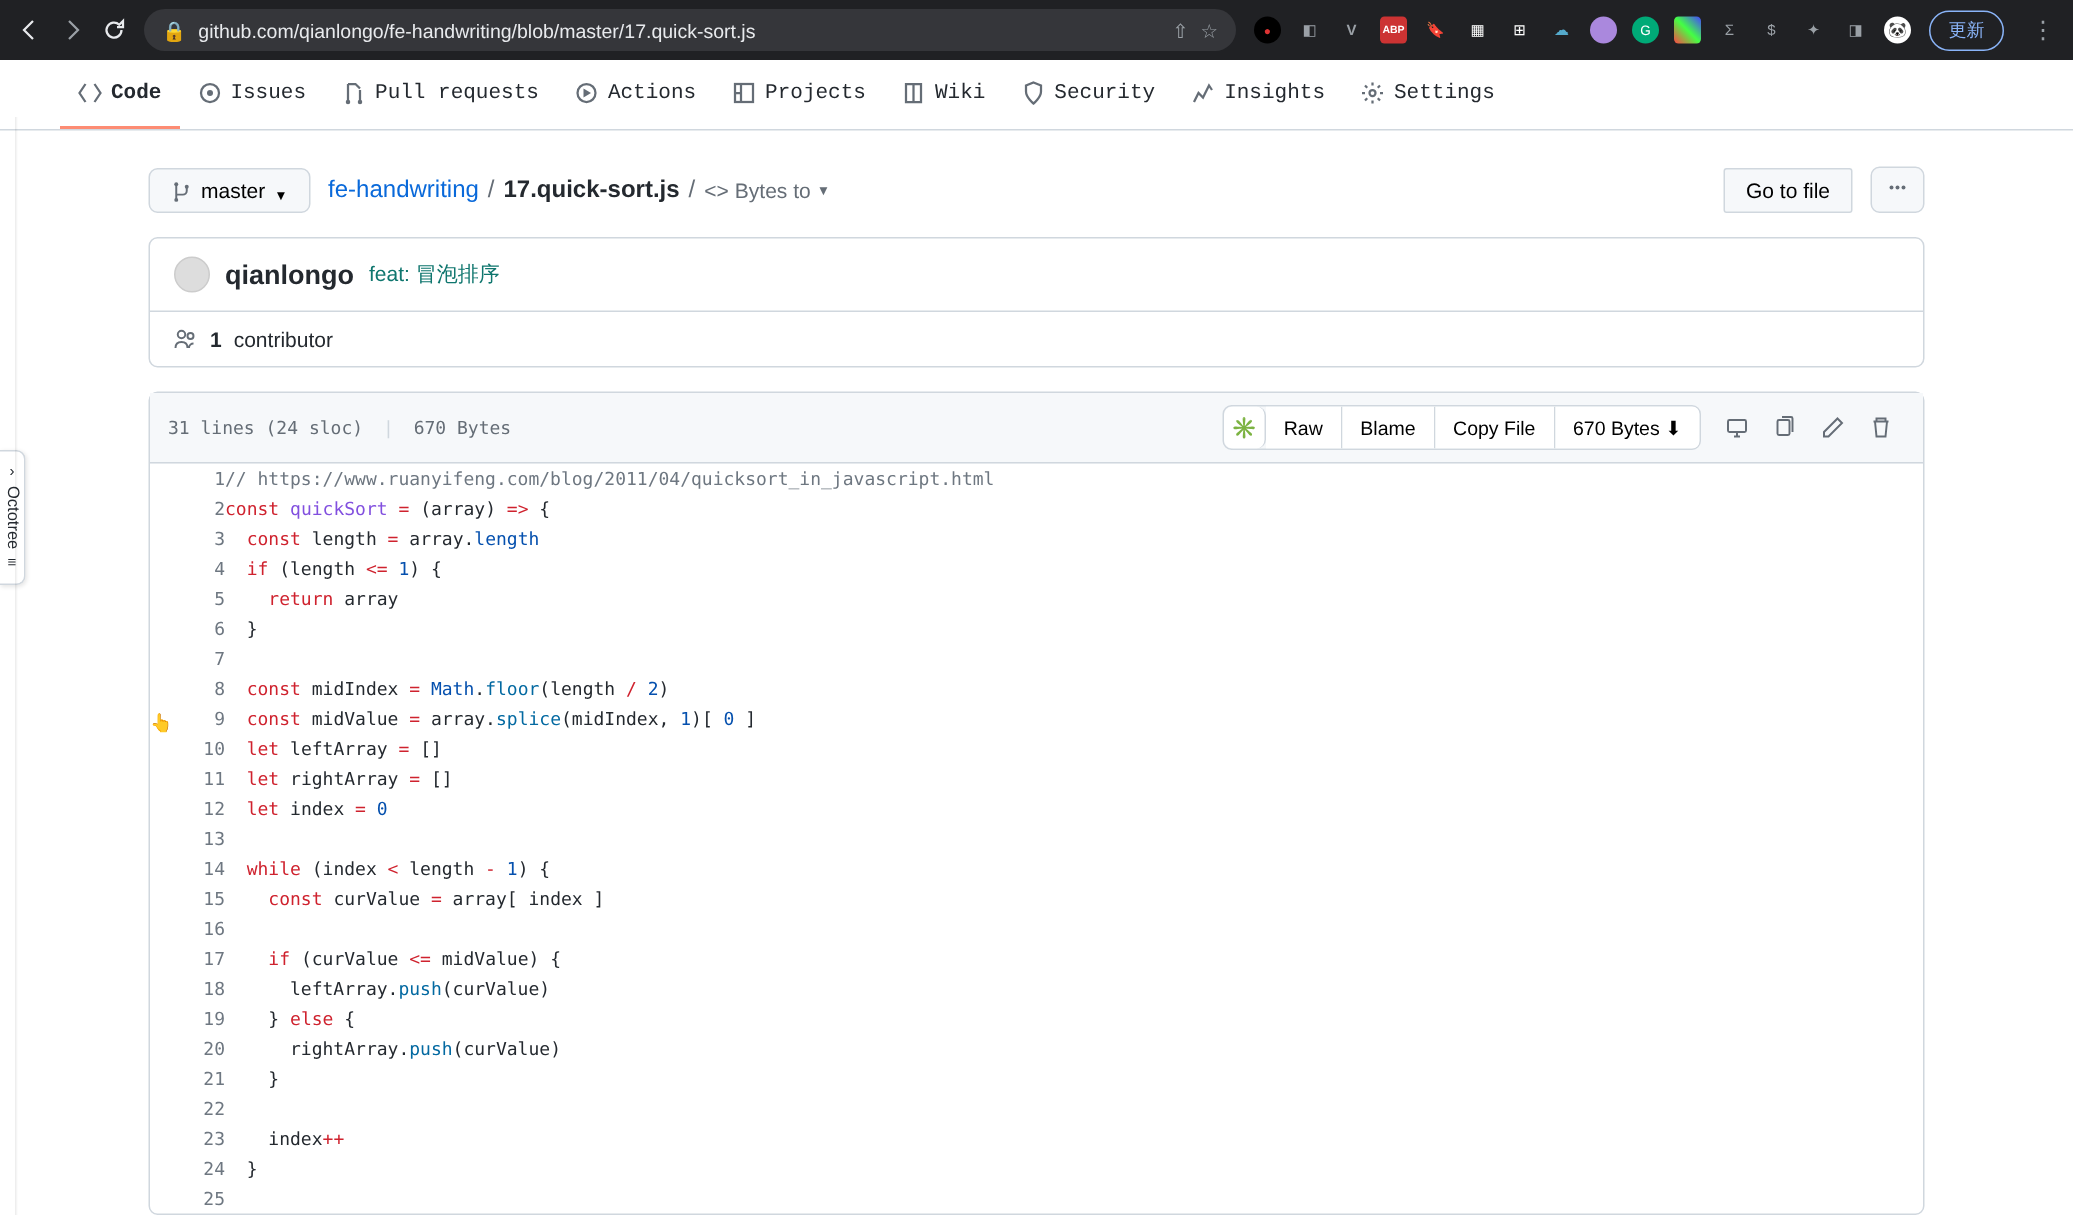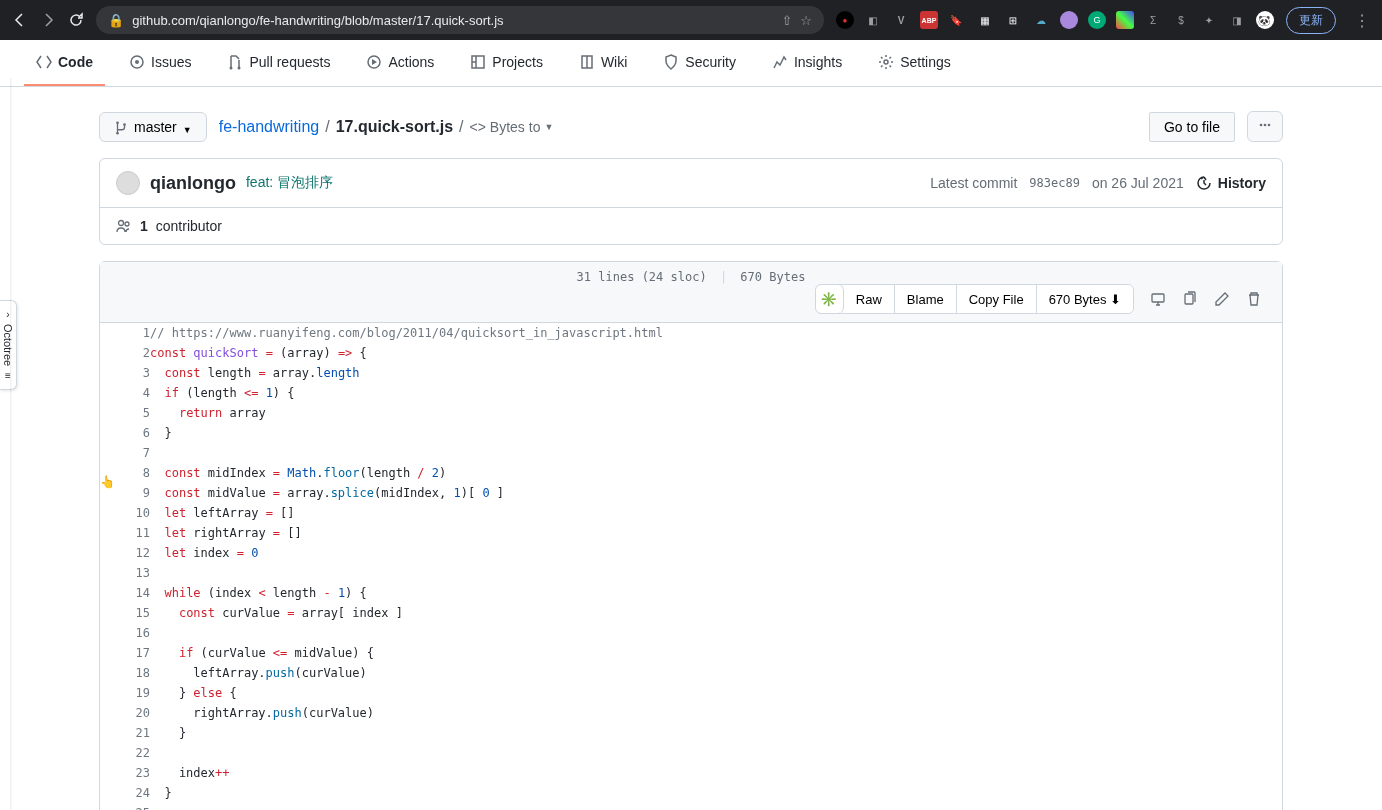--- a/index.html
+++ b/index.html
@@ -12,21 +12,21 @@
 .nav-arrow svg { fill: #9aa0a6; }
 .refresh-btn { width: 16px; height: 16px; cursor: pointer; }
 .url-bar { flex: 1; background: #35363a; border-radius: 20px; height: 28px; display: flex; align-items: center; padding: 0 12px; color: #e8eaed; font-size: 13px; gap: 8px; }
 .lock-icon { color: #9aa0a6; }
 .url-text { flex: 1; }
 .ext-icons { display: flex; gap: 10px; align-items: center; }
 .ext-icon { width: 18px; height: 18px; border-radius: 3px; display: flex; align-items: center; justify-content: center; font-size: 10px; }
 .update-btn { background: transparent; border: 1px solid #8ab4f8; color: #8ab4f8; padding: 4px 12px; border-radius: 16px; font-size: 12px; cursor: pointer; }
 
 
-.repo-nav { display: flex; border-bottom: 1px solid #d0d7de; padding: 0 24px; gap: 12px; background: #fff; }
+.repo-nav { display: flex; border-bottom: 1px solid #d0d7de; padding: 0 40px; gap: 0; background: #fff; font-family: Liberation Mono, monospace; }
 .nav-item { display: flex; align-items: center; gap: 6px; padding: 14px 12px; font-size: 14px; color: #24292f; cursor: pointer; border-bottom: 2px solid transparent; }
 .nav-item.active { border-bottom-color: #fd8c73; font-weight: 600; }
 .nav-item svg { fill: #656d76; }
 
 
 .main { max-width: 1216px; margin: 24px auto; padding: 0 16px; }
 
 
 .file-header { display: flex; align-items: center; gap: 12px; margin-bottom: 16px; }
 .branch-btn { display: flex; align-items: flex-end; gap: 6px; padding: 6px 14px; border: 1px solid #d0d7de; border-radius: 6px; font-size: 14px; background: #f6f8fa; cursor: pointer; font-weight: 500; }
@@ -44,21 +44,21 @@
 .avatar { width: 24px; height: 24px; border-radius: 50%; background: #ddd; border: 1px solid #ccc; }
 .author { font-weight: 700; font-size: 18px; }
 .commit-msg { color: #0f766e; font-size: 14px; }
 .commit-meta { margin-left: auto; display: flex; align-items: center; gap: 12px; font-size: 14px; color: #656d76; }
 .commit-sha { font-family: ui-monospace, monospace; font-size: 12px; }
 .history-link { display: flex; align-items: center; gap: 6px; color: #24292f; font-weight: 600; cursor: pointer; }
 .contributors { padding: 10px 16px; border-top: 1px solid #d0d7de; display: flex; align-items: center; gap: 8px; font-size: 14px; }
 
 
 .code-box { border: 1px solid #d0d7de; border-radius: 6px; }
-.code-header { display: flex; align-items: center; padding: 8px 12px; border-bottom: 1px solid #d0d7de; background: #f6f8fa; flex-direction: column; }
+.code-header { display: flex; align-items: center; padding: 8px 12px; border-bottom: 1px solid #d0d7de; background: #f6f8fa; }
 .file-info { font-family: ui-monospace, monospace; font-size: 12px; color: #656d76; }
 .file-info .sep2 { margin: 0 6px; color: #d0d7de; }
 .code-actions { margin-left: auto; display: flex; gap: 0; align-items: center; }
 .btn-group { display: flex; border: 1px solid #d0d7de; border-radius: 6px; overflow: hidden; margin-right: 8px; }
 .btn-group button { border: none; border-right: 1px solid #d0d7de; background: #fff; padding: 6px 12px; font-size: 13px; cursor: pointer; }
 .btn-group button:last-child { border-right: none; }
 .icon-btn { width: 32px; height: 28px; display: flex; align-items: center; justify-content: center; cursor: pointer; border-radius: 6px; }
 .colorful-icon { width: 28px; height: 28px; border: 1px solid #d0d7de; border-radius: 6px; display: flex; align-items: center; justify-content: center; margin-right: 0; }
 
 
@@ -225,31 +225,20 @@
           <circle cx="11" cy="7" r="1.3" fill="#656d76"></circle>
         </svg>
     </button>
   </div>
 
   <div class="commit-box">
     <div class="commit-row">
       <div class="avatar"></div>
       <span class="author">qianlongo</span>
       <span class="commit-msg">feat: 冒泡排序</span>
-      <div class="commit-meta">
-        <span>Latest commit</span>
-        <span class="commit-sha">983ec89</span>
-        <span><span>on</span> <span>26 Jul 2021</span></span>
-        <span class="history-link">
-          <svg width="16" height="16" viewBox="0 0 16 16">
-              <path d="M8 2a6 6 0 106 6M8 2L5 4M8 2l2 3M8 5v3l2 2" stroke="#24292f" fill="none" stroke-width="1.5"></path>
-            </svg>
-          <span>History</span>
-        </span>
-      </div>
     </div>
     <div class="contributors">
       <svg width="16" height="16" viewBox="0 0 16 16">
           <circle cx="5" cy="5" r="2.5" stroke="#656d76" fill="none" stroke-width="1.3"></circle>
           <circle cx="11" cy="6" r="2" stroke="#656d76" fill="none" stroke-width="1.3"></circle>
           <path d="M1 14c0-3 2-4 4-4s4 1 4 4M10 14c0-2 1.5-3 3-3" stroke="#656d76" fill="none" stroke-width="1.3"></path>
         </svg>
       <strong>1</strong>
       <span>contributor</span>
     </div>

